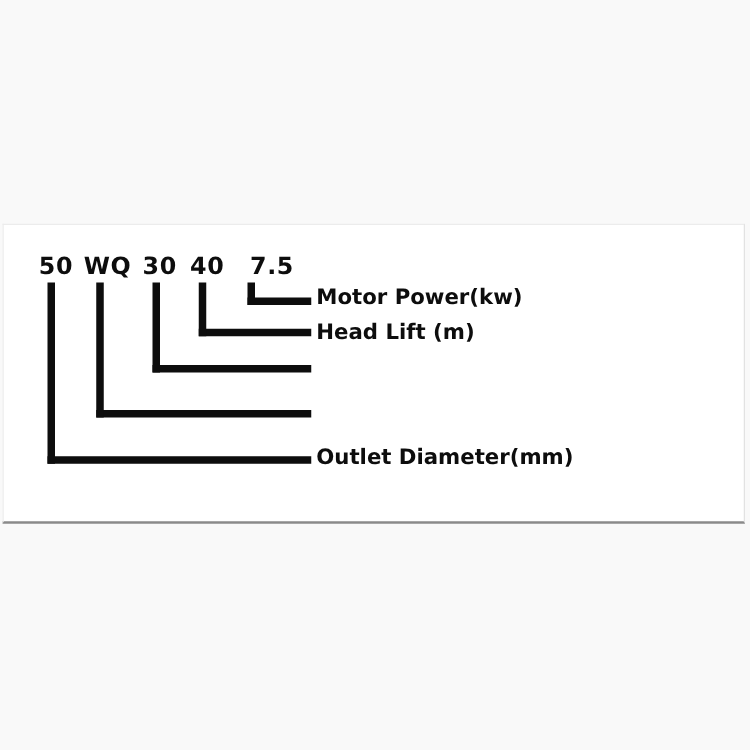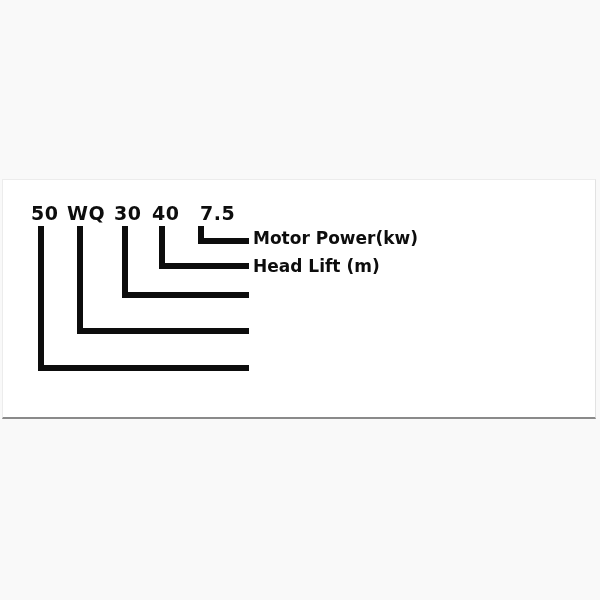--- a/index.html
+++ b/index.html
@@ -82,15 +82,16 @@
     <span class="code-part cp-4">7.5</span>
 
     <div class="connector cn-motor"></div>
     <div class="connector cn-head"></div>
     <div class="connector cn-flow"></div>
     <div class="connector cn-pump"></div>
     <div class="connector cn-outlet"></div>
 
     <div class="lead-label lb-1">Head Lift (m)</div>
     <div class="lead-label lb-0">Motor Power(kw)</div>
+    <div class="lead-label lb-4">Outlet Diameter(mm)</div>
 
   </div>
 </div>
 
 </body></html>

